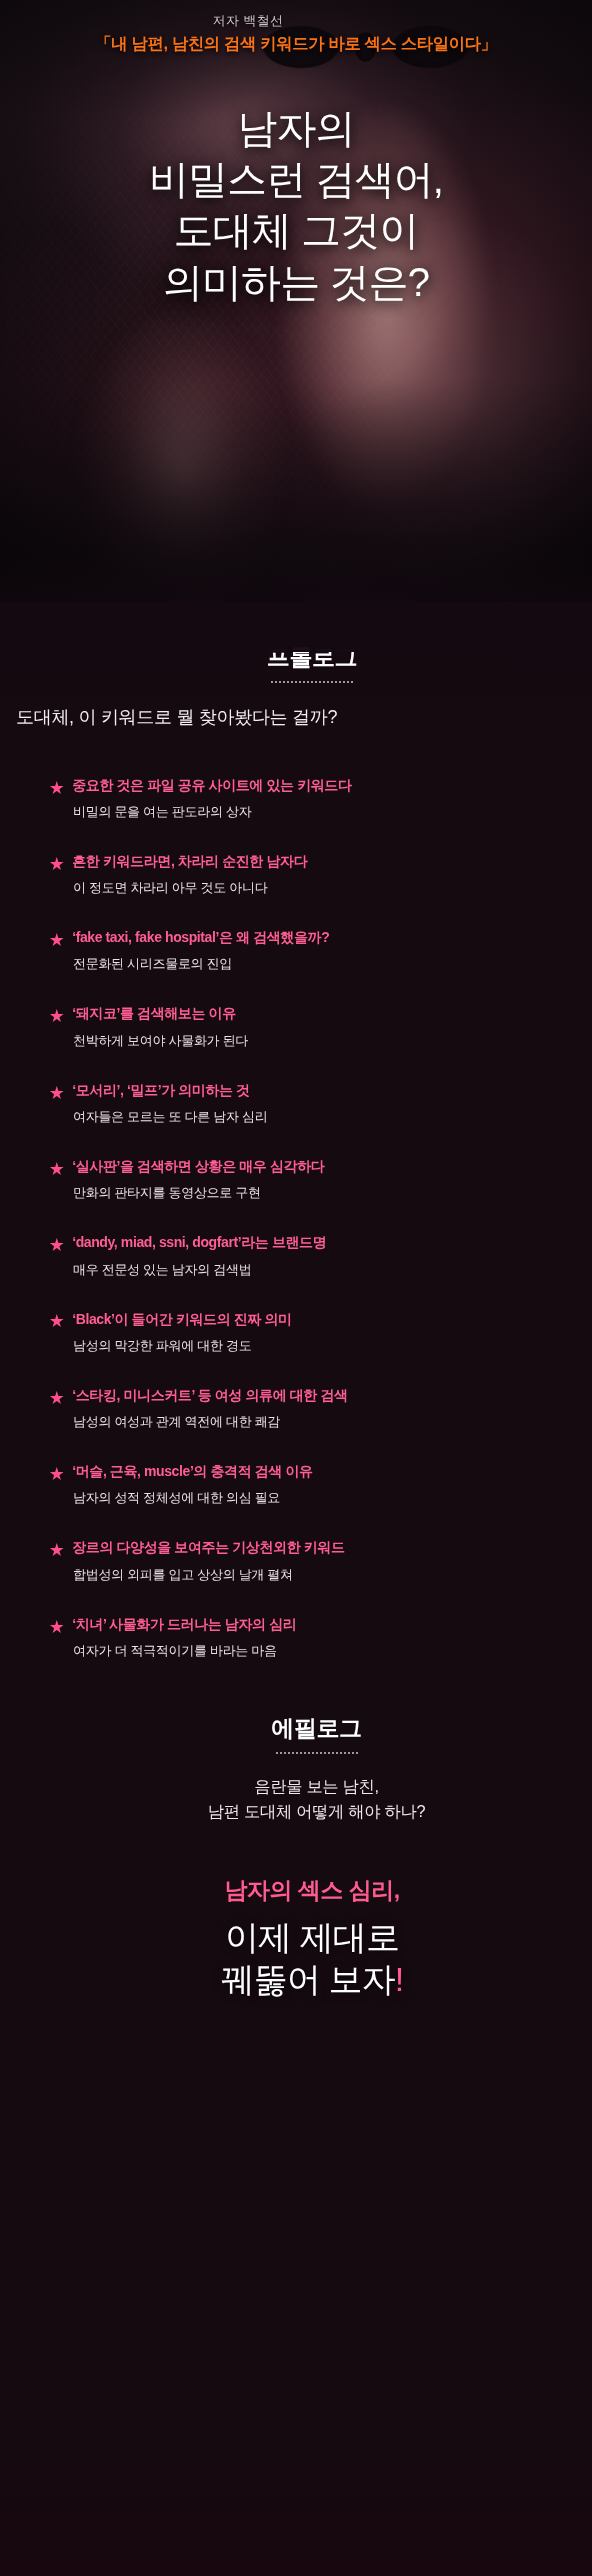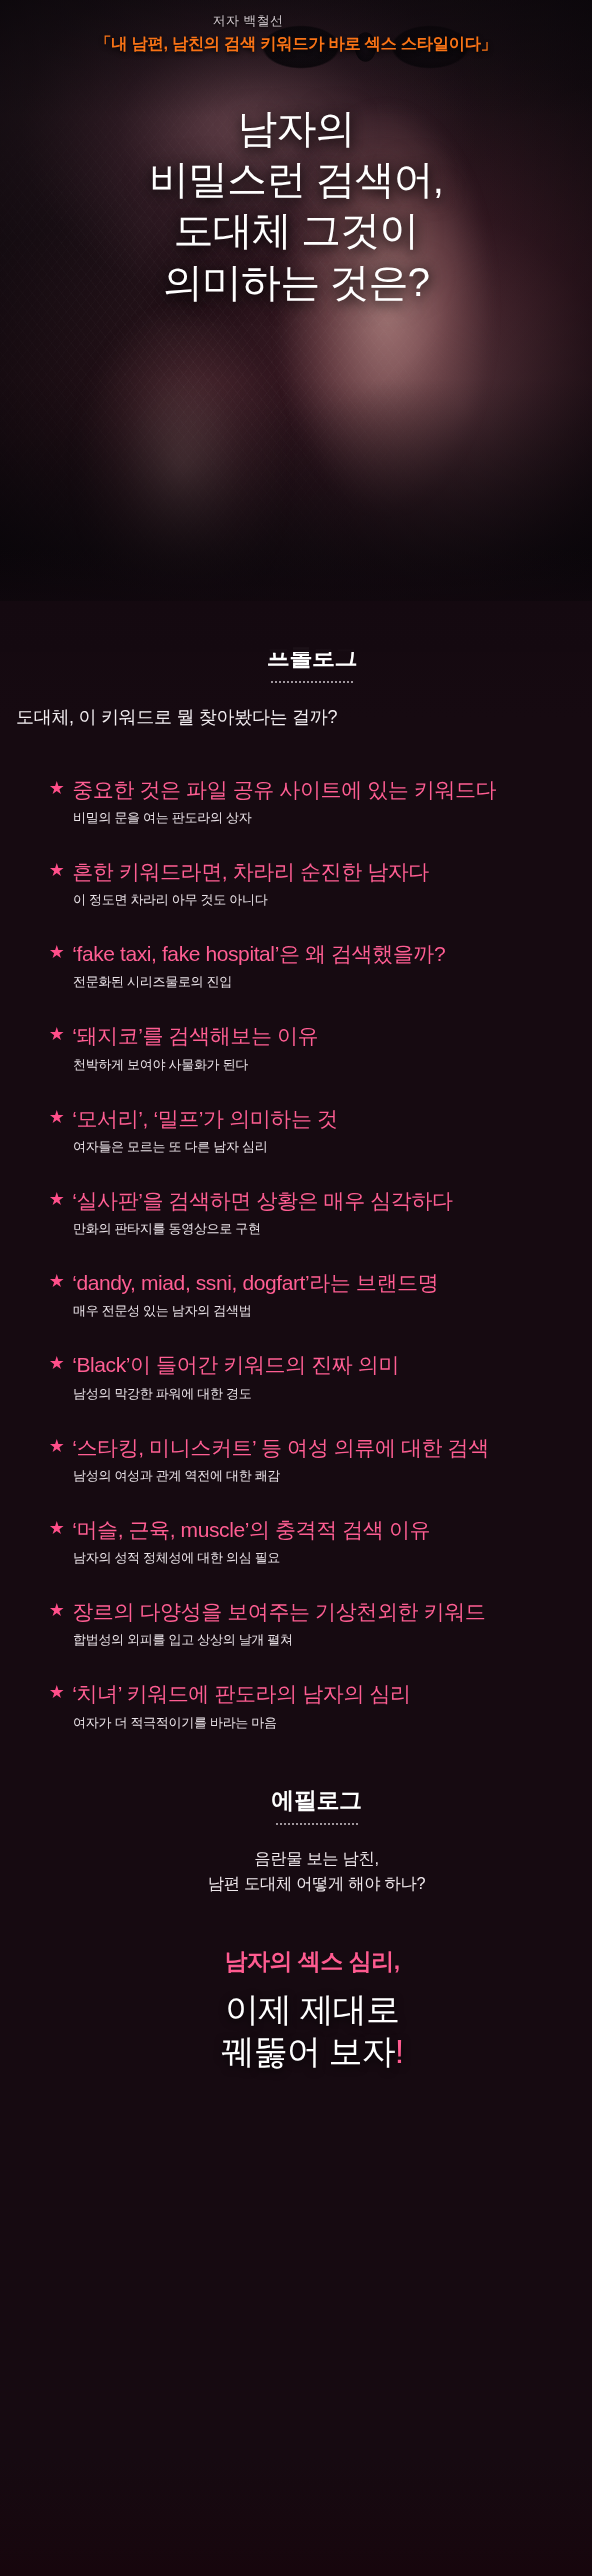--- a/index.html
+++ b/index.html
@@ -161,22 +161,22 @@
   }
   .star {
     color: #ff4f8a;
     font-size: 15.5px;
     line-height: 1.25;
     flex: 0 0 auto;
     padding-top: 0.9px;
   }
   .item-title {
     color: #ff5e93;
-    font-size: 21px;
-    font-weight: normal;
+    font-size: 14px;
+    font-weight: bold;
     letter-spacing: -0.4px;
     line-height: 1.25;
     text-align: center;
   }
   .item-sub {
     margin: 6px 0 0 24px;
     color: #eae3e8;
     font-size: 13px;
     letter-spacing: -0.3px;
   }
@@ -318,21 +318,21 @@
         <li class="item">
           <div class="item-head">
             <span class="star">★</span>
             <span class="item-title">장르의 다양성을 보여주는 기상천외한 키워드</span>
           </div>
           <div class="item-sub">합법성의 외피를 입고 상상의 날개 펼쳐</div>
         </li>
         <li class="item">
           <div class="item-head">
             <span class="star">★</span>
-            <span class="item-title">‘치녀’ 키워드에 판도라의 남자의 심리</span>
+            <span class="item-title">‘치녀’ 사물화가 드러나는 남자의 심리</span>
           </div>
           <div class="item-sub">여자가 더 적극적이기를 바라는 마음</div>
         </li>
       </ul>
 
     <div class="epilogue">
       <div class="section-head">에필로그</div>
       <div class="dashes"></div>
       <div class="epilogue-lines">
         <div>음란물 보는 남친,</div>

